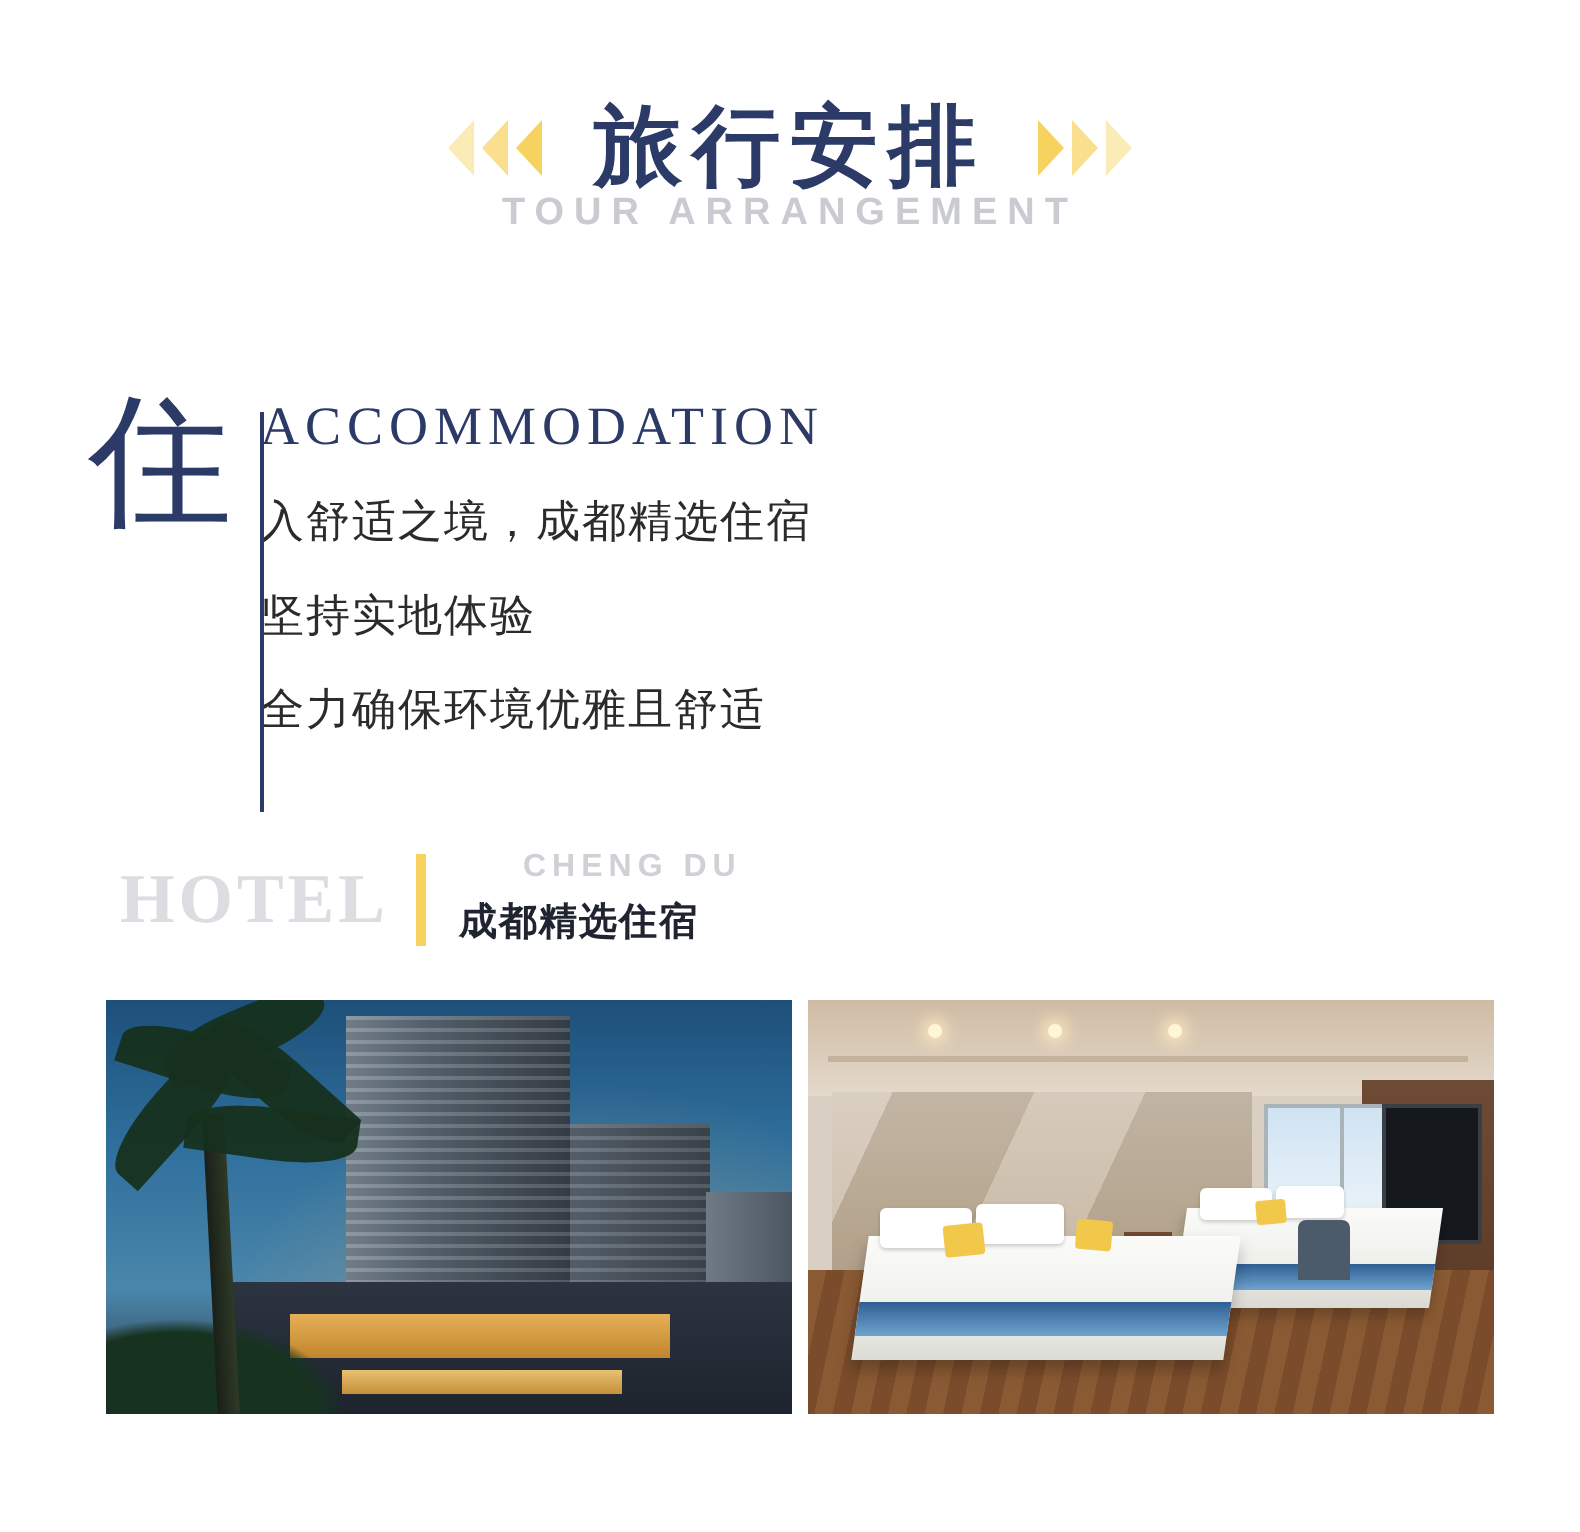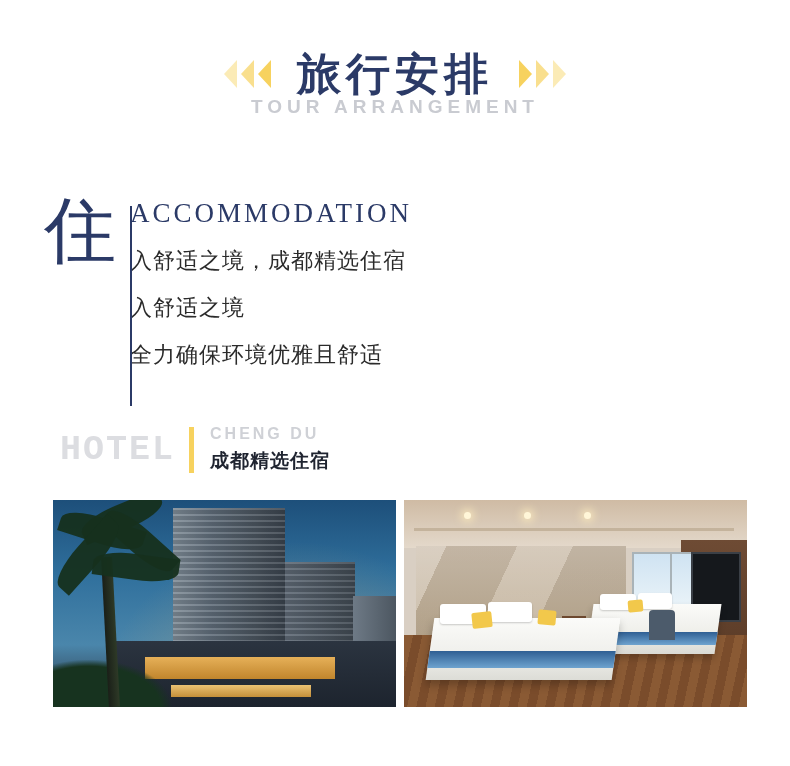--- a/index.html
+++ b/index.html
@@ -127,38 +127,39 @@
     top: 425px;
     left: 60px;
     display: flex;
     align-items: center;
   }
   .hotel-word {
     font-size: 35px;
     font-weight: bold;
     letter-spacing: 2px;
     color: #dcdde1;
-    font-family: Liberation Mono, monospace;
+    font-family: Liberation Serif, serif;
   }
   .hotel-bar {
     width: 5px;
     height: 46px;
     background: #f7d25e;
     margin: 0 16px 0 14px;
   }
   .hotel-texts {
     display: flex;
     flex-direction: column;
     justify-content: center;
   }
   .hotel-en {
     font-size: 16px;
     letter-spacing: 3px;
     color: #cfd1d6;
     font-weight: bold;
+    margin-left: 32px;
   }
   .hotel-cn {
     font-size: 19px;
     color: #1f2430;
     font-weight: bold;
     margin-top: 5px;
     letter-spacing: 1px;
   }
 
   
@@ -373,21 +374,21 @@
     <div class="sub-title">TOUR ARRANGEMENT</div>
   </div>
 
   <div class="accom">
     <div class="accom-inner">
       <div class="big-char">住</div>
       <div class="accom-right">
         <div class="accom-rule"></div>
         <div class="accom-en">ACCOMMODATION</div>
         <div class="accom-line">入舒适之境，成都精选住宿</div>
-        <div class="accom-line">入舒适之境</div>
+        <div class="accom-line">坚持实地体验</div>
         <div class="accom-line">全力确保环境优雅且舒适</div>
       </div>
     </div>
   </div>
 
   <div class="hotel-row">
     <div class="hotel-word">HOTEL</div>
     <div class="hotel-bar"></div>
     <div class="hotel-texts">
       <div class="hotel-en">CHENG DU</div>

